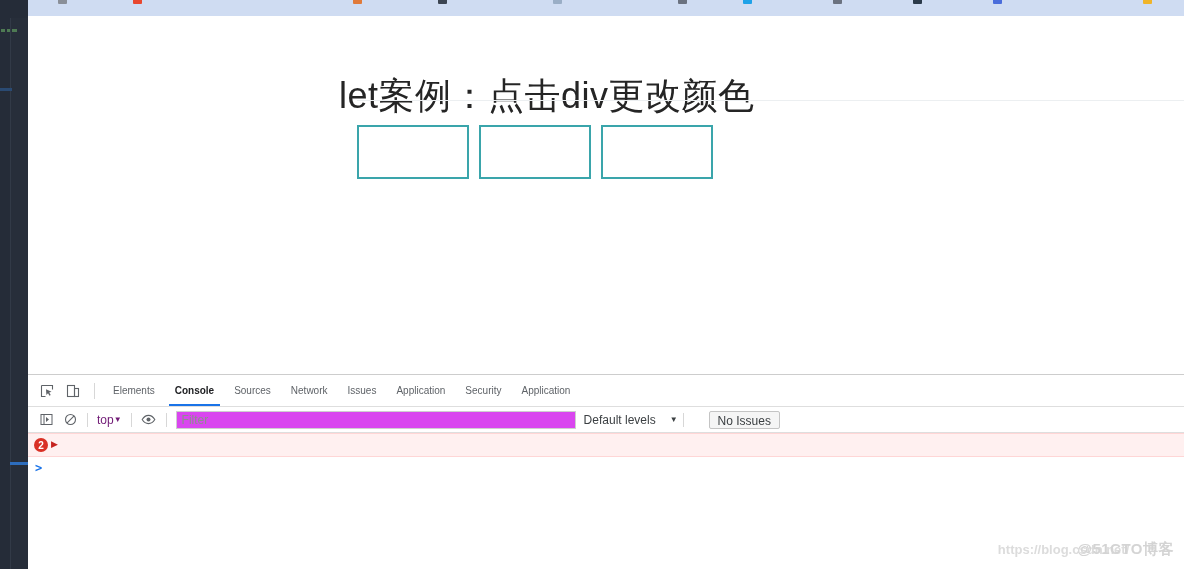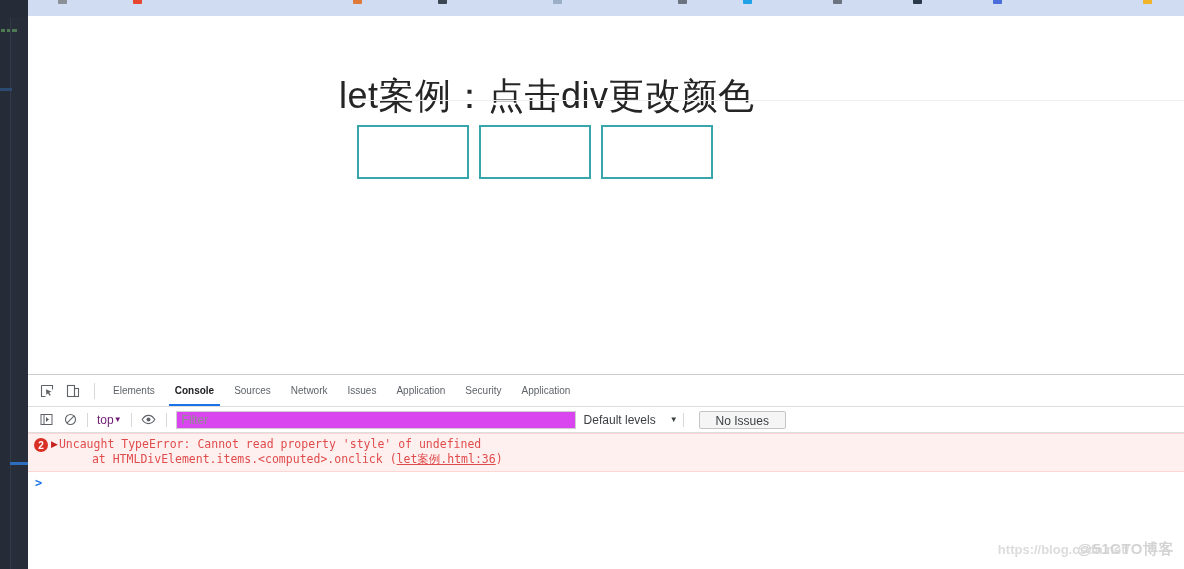--- a/index.html
+++ b/index.html
@@ -201,27 +201,27 @@
     font-family: "Liberation Sans", sans-serif;
   }
   #filter-input::placeholder { color: #8d8d8d; }
   #levels-selector {
     display: flex; align-items: center; gap: 14px;
     font-size: 12px; color: #3c4043;
     margin-left: 8px;
     white-space: nowrap;
   }
   #issues-button {
-    margin-left: 10px;
+    margin-left: 20px;
     border: 1px solid #c4c4c4;
     border-radius: 2px;
     background: #f5f5f5;
     font-size: 12px;
     color: #3c4043;
-    padding: 1px 16px;
+    padding: 1px 8px;
     height: 18px;
     line-height: 16px;
     box-sizing: border-box;
     white-space: nowrap;
   }
 
   
   #console-messages {
     position: relative;
     background: #ffffff;
@@ -429,24 +429,20 @@
       <span style="font-size:8px;">▼</span>
     </div>
     <div class="cf-sep"></div>
     <div id="issues-button">No Issues</div>
   </div>
 
   <div id="console-messages">
     <div id="error-row">
       <div id="error-badge">2</div>
       <div id="error-expander">▶</div>
-      <div>
-        <div class="err-text">Uncaught TypeError: Cannot read property 'style' of undefined</div>
-        <div class="err-text err-line2"><span>at HTMLDivElement.items.&lt;computed&gt;.onclick (</span><span class="err-link">let案例.html:36</span><span>)</span></div>
-      </div>
     </div>
     <div id="console-prompt-row">
       <span id="prompt-caret">&gt;</span>
     </div>
   </div>
 </div>
 
 <div id="watermark">
   <span id="wm-url">https://blog.csdn.net/</span>
   <span id="wm-brand">@51CTO博客</span>

